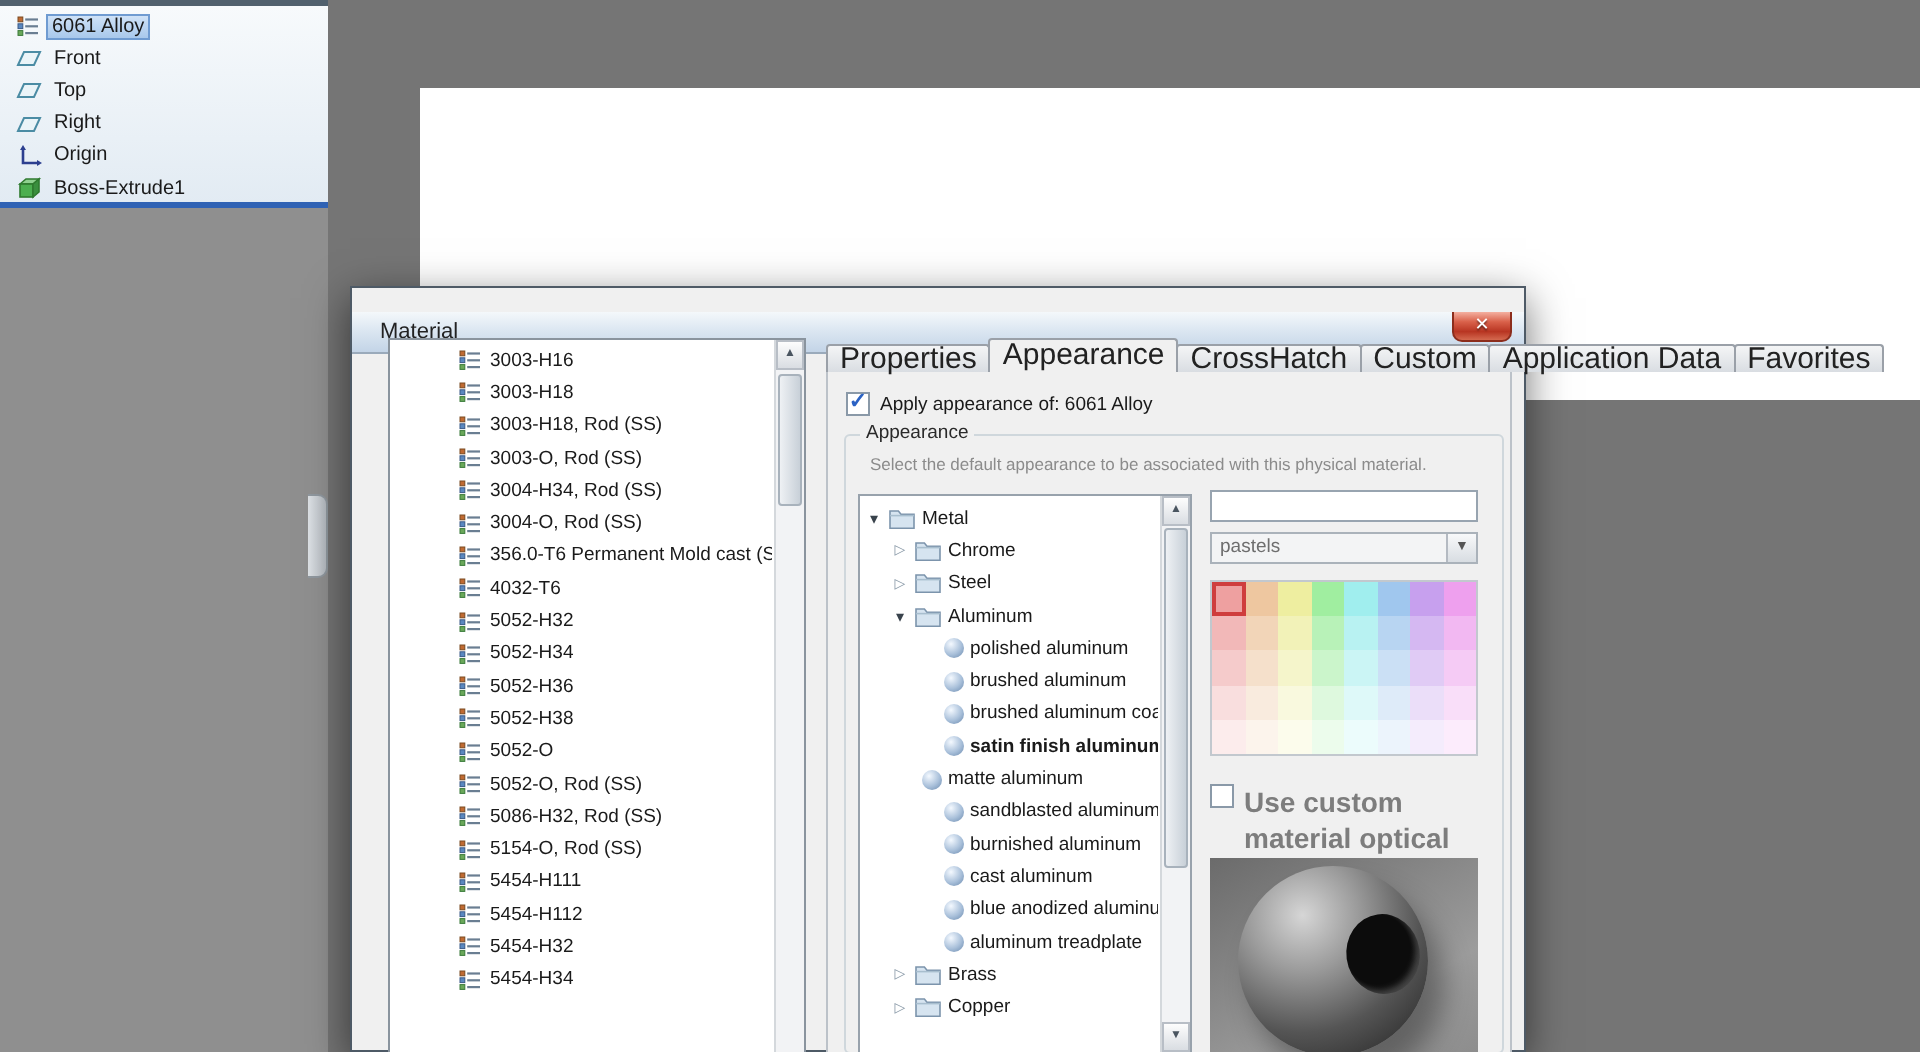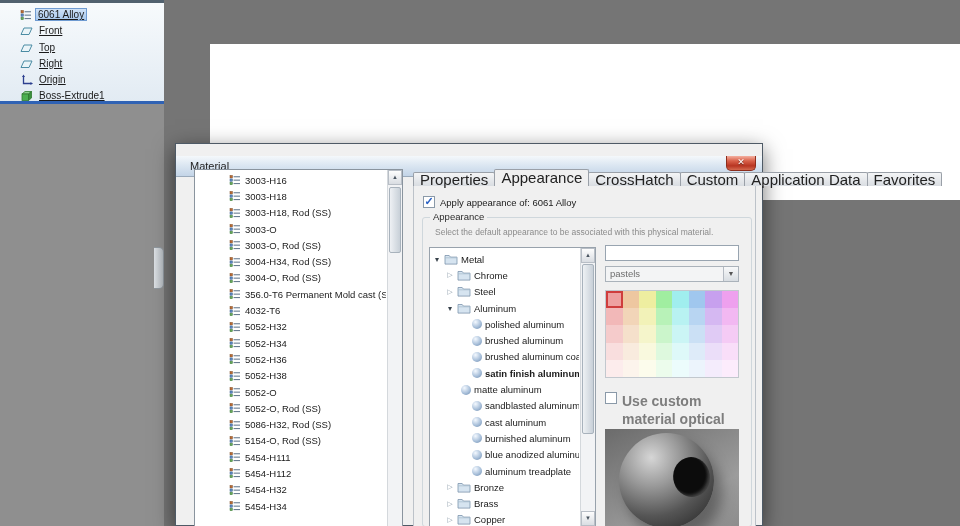--- a/index.html
+++ b/index.html
@@ -5,21 +5,21 @@
   * { margin:0; padding:0; box-sizing:border-box; }
   html,body { width:960px; height:526px; overflow:hidden; }
   body { font-family:"Liberation Sans", sans-serif; font-size:11px; color:#1a1a1a; }
 
   .app { position:relative; width:960px; height:526px; background:#757575; overflow:hidden; }
   .left-strip { position:absolute; left:0; top:0; width:164px; height:526px; background:#8f8f8f; }
 
   
   .feature-tree { position:absolute; left:0; top:0; width:164px; height:102px;
     background:linear-gradient(180deg,#f7fafc,#e2ebf3); border-top:3px solid #51616e; padding-top:2px; }
-  .ft-row { display:flex; align-items:flex-end; height:16.2px; padding-left:20px; gap:3px; white-space:nowrap;text-decoration:underline; }
+  .ft-row { display:flex; align-items:center; height:16.2px; padding-left:8px; gap:3px; white-space:nowrap; }
   .ft-label { font-size:10px; padding:0 2px; border:1px solid transparent; }
   .ft-row.sel .ft-label { background:linear-gradient(180deg,#cfe2f7,#a8c8ec); border:1px solid #6f9bd1; }
   .svg-ico { display:inline-flex; flex:none; align-items:center; justify-content:center; }
   .rollback-bar { position:absolute; left:0; top:98px; width:164px; height:3px; background:#2f62b4; }
 
   .graphics-area { position:absolute; left:210px; top:44px; width:750px; height:156px; background:#ffffff; }
   .splitter-tab { position:absolute; left:154px; top:247px; width:10px; height:42px;
     background:linear-gradient(90deg,#dde1e5,#b4bac0); border:1px solid #8f979e; border-left:none; border-radius:0 5px 5px 0; }
 
   
@@ -235,33 +235,20 @@
             <span class="svg-ico">
               <svg width="12" height="12" viewBox="0 0 12 12">
                 <rect x="1" y="1.5" width="2.4" height="2.4" fill="#c06a32" stroke="#7a4a20" stroke-width="0.5"></rect>
                 <rect x="1" y="4.9" width="2.4" height="2.4" fill="#5a88c0" stroke="#3a5a88" stroke-width="0.5"></rect>
                 <rect x="1" y="8.3" width="2.4" height="2.4" fill="#6aa85a" stroke="#3a7a3a" stroke-width="0.5"></rect>
                 <rect x="4.6" y="2.2" width="6.4" height="1.1" fill="#6a7e92"></rect>
                 <rect x="4.6" y="5.6" width="6.4" height="1.1" fill="#6a7e92"></rect>
                 <rect x="4.6" y="9" width="6.4" height="1.1" fill="#6a7e92"></rect>
               </svg>
             </span>
-            <span class="mat-label">3003-O</span>
-          </div>
-          <div class="mat-row">
-            <span class="svg-ico">
-              <svg width="12" height="12" viewBox="0 0 12 12">
-                <rect x="1" y="1.5" width="2.4" height="2.4" fill="#c06a32" stroke="#7a4a20" stroke-width="0.5"></rect>
-                <rect x="1" y="4.9" width="2.4" height="2.4" fill="#5a88c0" stroke="#3a5a88" stroke-width="0.5"></rect>
-                <rect x="1" y="8.3" width="2.4" height="2.4" fill="#6aa85a" stroke="#3a7a3a" stroke-width="0.5"></rect>
-                <rect x="4.6" y="2.2" width="6.4" height="1.1" fill="#6a7e92"></rect>
-                <rect x="4.6" y="5.6" width="6.4" height="1.1" fill="#6a7e92"></rect>
-                <rect x="4.6" y="9" width="6.4" height="1.1" fill="#6a7e92"></rect>
-              </svg>
-            </span>
             <span class="mat-label">3003-O, Rod (SS)</span>
           </div>
           <div class="mat-row">
             <span class="svg-ico">
               <svg width="12" height="12" viewBox="0 0 12 12">
                 <rect x="1" y="1.5" width="2.4" height="2.4" fill="#c06a32" stroke="#7a4a20" stroke-width="0.5"></rect>
                 <rect x="1" y="4.9" width="2.4" height="2.4" fill="#5a88c0" stroke="#3a5a88" stroke-width="0.5"></rect>
                 <rect x="1" y="8.3" width="2.4" height="2.4" fill="#6aa85a" stroke="#3a7a3a" stroke-width="0.5"></rect>
                 <rect x="4.6" y="2.2" width="6.4" height="1.1" fill="#6a7e92"></rect>
                 <rect x="4.6" y="5.6" width="6.4" height="1.1" fill="#6a7e92"></rect>
@@ -562,46 +549,36 @@
             <span class="tree-label">matte aluminum</span>
           </div>
           <div class="tree-row" style="padding-left:29px">
             <span class="tree-arrow"></span>
             <span class="sphere-ico"></span>
             <span class="tree-label">sandblasted aluminum</span>
           </div>
           <div class="tree-row" style="padding-left:29px">
             <span class="tree-arrow"></span>
             <span class="sphere-ico"></span>
+            <span class="tree-label">burnished aluminum</span>
+          </div>
+          <div class="tree-row" style="padding-left:29px">
+            <span class="tree-arrow"></span>
+            <span class="sphere-ico"></span>
             <span class="tree-label">cast aluminum</span>
           </div>
           <div class="tree-row" style="padding-left:29px">
             <span class="tree-arrow"></span>
             <span class="sphere-ico"></span>
-            <span class="tree-label">burnished aluminum</span>
-          </div>
-          <div class="tree-row" style="padding-left:29px">
-            <span class="tree-arrow"></span>
-            <span class="sphere-ico"></span>
             <span class="tree-label">blue anodized aluminum</span>
           </div>
           <div class="tree-row" style="padding-left:29px">
             <span class="tree-arrow"></span>
             <span class="sphere-ico"></span>
             <span class="tree-label">aluminum treadplate</span>
-          </div>
-          <div class="tree-row" style="padding-left:16px">
-            <span class="tree-arrow">▷</span>
-            <span class="svg-ico">
-              <svg width="14" height="11" viewBox="0 0 14 11">
-                <path d="M1 1.5 h4.2 l1.3 1.6 h6.5 v7 H1 Z" fill="#d6e4f0" stroke="#7c94ac" stroke-width="0.8"></path>
-                <path d="M1 3.8 h12" stroke="#a8bece" stroke-width="0.8" fill="none"></path>
-              </svg>
-            </span>
-            <span class="tree-label">Bronze</span>
           </div>
           <div class="tree-row" style="padding-left:16px">
             <span class="tree-arrow">▷</span>
             <span class="svg-ico">
               <svg width="14" height="11" viewBox="0 0 14 11">
                 <path d="M1 1.5 h4.2 l1.3 1.6 h6.5 v7 H1 Z" fill="#d6e4f0" stroke="#7c94ac" stroke-width="0.8"></path>
                 <path d="M1 3.8 h12" stroke="#a8bece" stroke-width="0.8" fill="none"></path>
               </svg>
             </span>
             <span class="tree-label">Brass</span>

